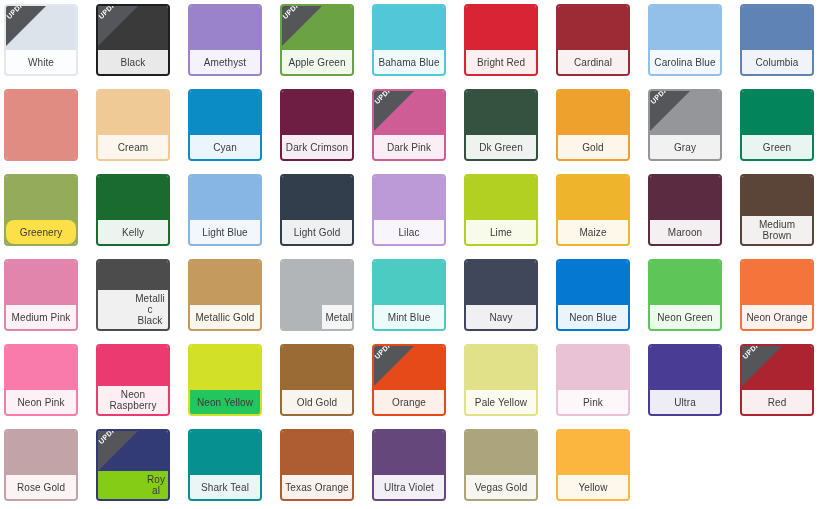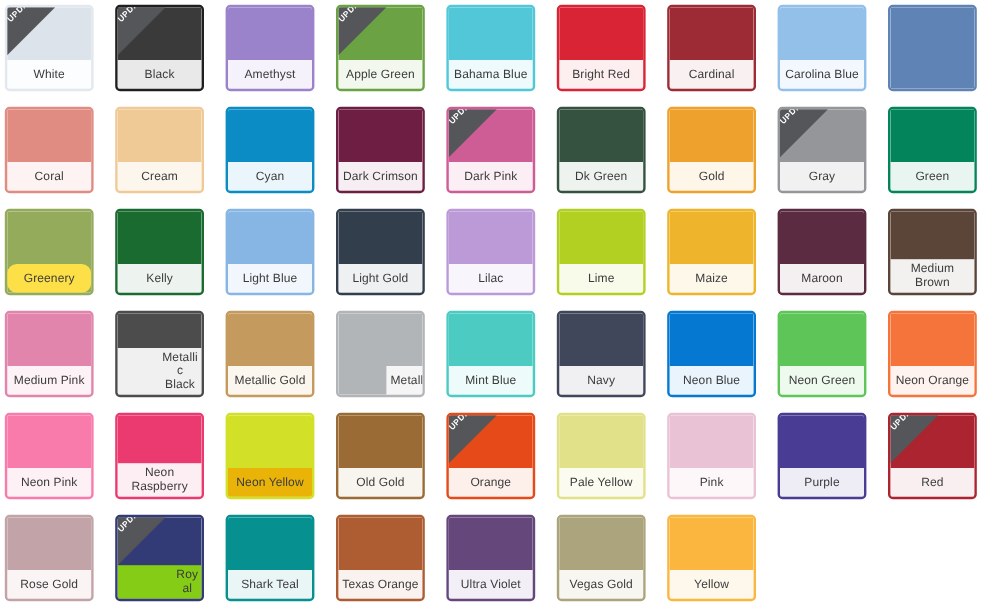--- a/index.html
+++ b/index.html
@@ -129,24 +129,24 @@
     <div class="swatch-card" style="border-color: rgb(157, 43, 53);">
       <div class="swatch-fill" style="background: rgb(157, 43, 53);"></div>
       <div class="swatch-label" style="background: rgb(248, 240, 241); color: rgb(59, 59, 59);">Cardinal</div>
     </div>
     <div class="swatch-card" style="border-color: rgb(147, 192, 232);">
       <div class="swatch-fill" style="background: rgb(147, 192, 232);"></div>
       <div class="swatch-label" style="background: rgb(242, 248, 253); color: rgb(59, 59, 59);">Carolina Blue</div>
     </div>
     <div class="swatch-card" style="border-color: rgb(94, 131, 180);">
       <div class="swatch-fill" style="background: rgb(94, 131, 180);"></div>
+      <div class="swatch-label" style="background: rgb(240, 244, 249); color: rgb(59, 59, 59);">Columbia</div>
     </div>
     <div class="swatch-card" style="border-color: rgb(224, 140, 131);">
       <div class="swatch-fill" style="background: rgb(224, 140, 131);"></div>
-      <div class="swatch-label" style="background: rgb(253, 243, 242); color: rgb(59, 59, 59);">Coral</div>
     </div>
     <div class="swatch-card" style="border-color: rgb(239, 202, 150);">
       <div class="swatch-fill" style="background: rgb(239, 202, 150);"></div>
       <div class="swatch-label" style="background: rgb(253, 246, 236); color: rgb(59, 59, 59);">Cream</div>
     </div>
     <div class="swatch-card" style="border-color: rgb(11, 140, 196);">
       <div class="swatch-fill" style="background: rgb(11, 140, 196);"></div>
       <div class="swatch-label" style="background: rgb(235, 246, 252); color: rgb(59, 59, 59);">Cyan</div>
     </div>
     <div class="swatch-card" style="border-color: rgb(109, 30, 66);">
@@ -252,21 +252,21 @@
     <div class="swatch-card" style="border-color: rgb(248, 123, 172);">
       <div class="swatch-fill" style="background: rgb(248, 123, 172);"></div>
       <div class="swatch-label" style="background: rgb(254, 241, 246); color: rgb(59, 59, 59);">Neon Pink</div>
     </div>
     <div class="swatch-card" style="border-color: rgb(234, 58, 112);">
       <div class="swatch-fill" style="background: rgb(234, 58, 112);"></div>
       <div class="swatch-label" style="background: rgb(253, 238, 243); color: rgb(59, 59, 59);">Neon Raspberry</div>
     </div>
     <div class="swatch-card" style="border-color: rgb(210, 224, 40);">
       <div class="swatch-fill" style="background: rgb(210, 224, 40);"></div>
-      <div class="swatch-label" style="background: #eab308; color: rgb(59, 59, 59); margin-top: 32px;">Neon Yellow</div>
+      <div class="swatch-label" style="background: #22c55e; color: rgb(59, 59, 59); margin-top: 32px;">Neon Yellow</div>
     </div>
     <div class="swatch-card" style="border-color: rgb(154, 107, 52);">
       <div class="swatch-fill" style="background: rgb(154, 107, 52);"></div>
       <div class="swatch-label" style="background: rgb(248, 244, 238); color: rgb(59, 59, 59);">Old Gold</div>
     </div>
     <div class="swatch-card" style="border-color: rgb(230, 74, 25);">
       <div class="swatch-fill" style="background: rgb(230, 74, 25);"></div>
       <div class="ribbon" style="border-top-color: rgb(85, 86, 90);"></div>
       <div class="ribbon-text">UPDATED</div>
       <div class="swatch-label" style="background: rgb(253, 240, 235); color: rgb(59, 59, 59);">Orange</div>
@@ -274,21 +274,21 @@
     <div class="swatch-card" style="border-color: rgb(225, 225, 137);">
       <div class="swatch-fill" style="background: rgb(225, 225, 137);"></div>
       <div class="swatch-label" style="background: rgb(251, 251, 240); color: rgb(59, 59, 59);">Pale Yellow</div>
     </div>
     <div class="swatch-card" style="border-color: rgb(233, 194, 214);">
       <div class="swatch-fill" style="background: rgb(233, 194, 214);"></div>
       <div class="swatch-label" style="background: rgb(253, 247, 250); color: rgb(59, 59, 59);">Pink</div>
     </div>
     <div class="swatch-card" style="border-color: rgb(73, 60, 148);">
       <div class="swatch-fill" style="background: rgb(73, 60, 148);"></div>
-      <div class="swatch-label" style="background: rgb(238, 237, 246); color: rgb(59, 59, 59);">Purple</div>
+      <div class="swatch-label" style="background: rgb(238, 237, 246); color: rgb(59, 59, 59);">Ultra</div>
     </div>
     <div class="swatch-card" style="border-color: rgb(171, 36, 48);">
       <div class="swatch-fill" style="background: rgb(171, 36, 48);"></div>
       <div class="ribbon" style="border-top-color: rgb(85, 86, 90);"></div>
       <div class="ribbon-text">UPDATED</div>
       <div class="swatch-label" style="background: rgb(249, 239, 240); color: rgb(59, 59, 59);">Red</div>
     </div>
     <div class="swatch-card" style="border-color: rgb(194, 163, 167);">
       <div class="swatch-fill" style="background: rgb(194, 163, 167);"></div>
       <div class="swatch-label" style="background: rgb(250, 244, 245); color: rgb(59, 59, 59);">Rose Gold</div>

